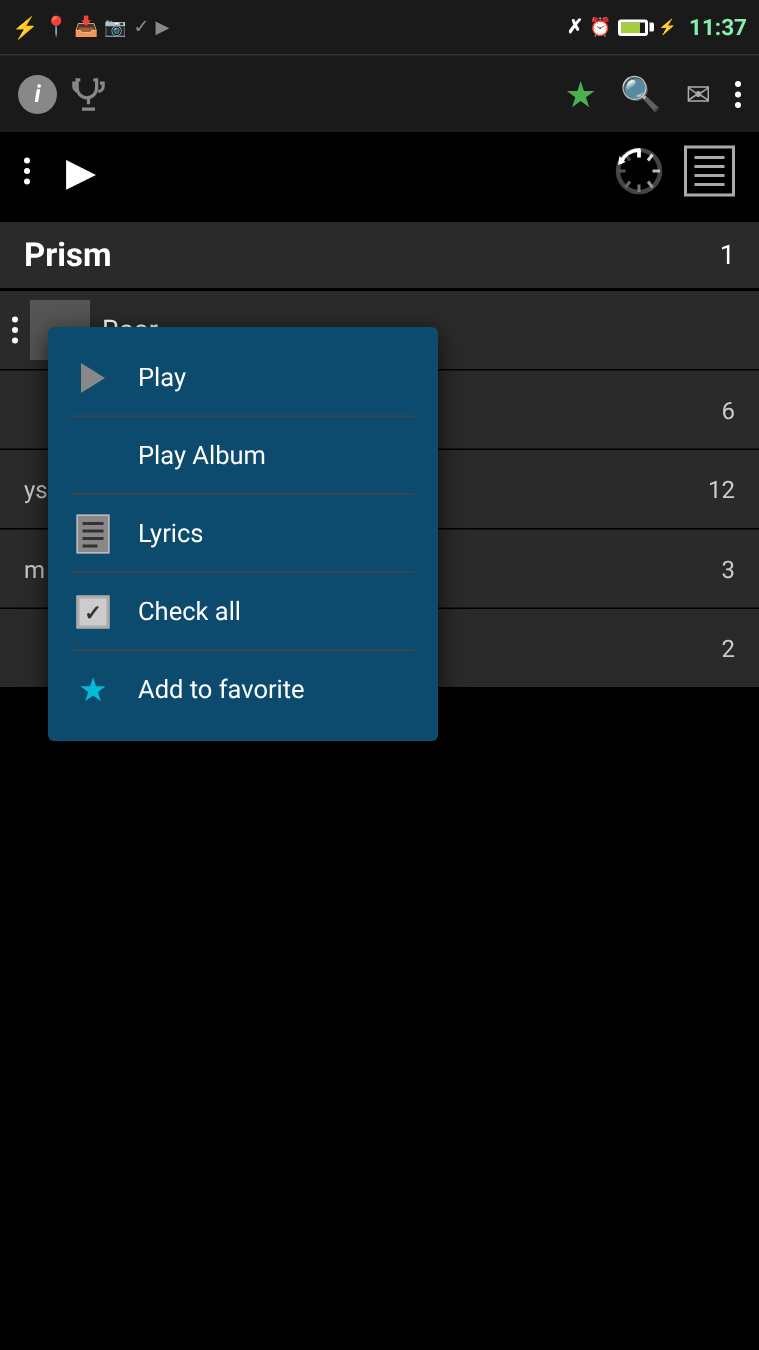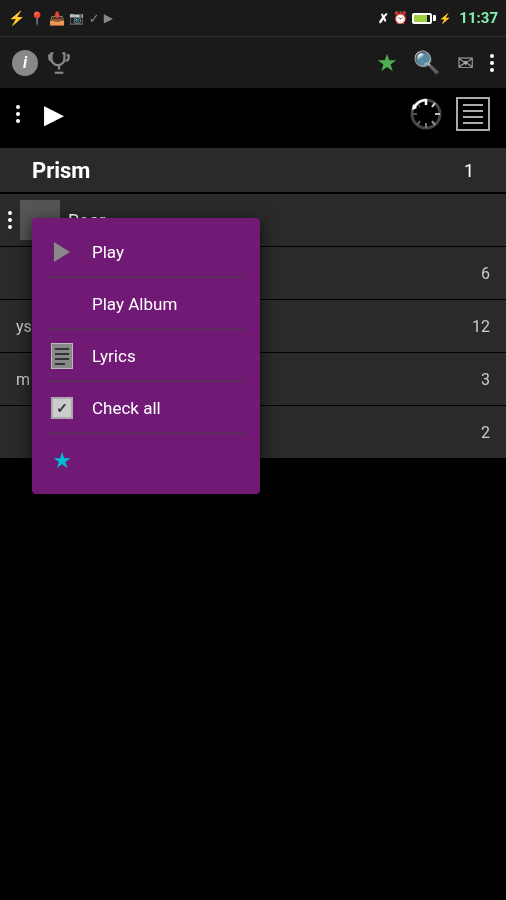--- a/index.html
+++ b/index.html
@@ -86,21 +86,21 @@
       padding-top: 8px;
     }
 
     
     .prism-row {
       background: #2a2a2a;
       height: 44px;
       display: flex;
       align-items: center;
       justify-content: space-between;
-      padding: 0 32px;
+      padding: 0 16px;
       margin-bottom: 2px;
     }
     .prism-title {
       color: #fff;
       font-size: 22px;
       font-weight: bold;
     }
     .prism-count {
       color: #fff;
       font-size: 18px;
@@ -142,22 +142,22 @@
     .list-row-text {
       color: #ccc;
       font-size: 16px;
     }
 
     
     #context-menu {
       position: absolute;
       top: 218px;
       left: 32px;
-      width: 228px;
-      background: #701a75;
+      width: 260px;
+      background: #0c4a6e;
       border-radius: 4px;
       box-shadow: 0 4px 16px rgba(0,0,0,0.7);
       z-index: 100;
       padding: 8px 0;
     }
     .menu-item {
       display: flex;
       align-items: center;
       padding: 12px 16px;
       gap: 16px;
@@ -416,14 +416,15 @@
         <span class="checkbox-check">✓</span>
       </div>
     </div>
     <span class="menu-item-label">Check all</span>
   </div>
 
   <div class="menu-item" style="border-bottom:none;">
     <div class="menu-item-icon">
       <span style="color:#00bcd4;font-size:22px;">★</span>
     </div>
+    <span class="menu-item-label">Add to favorite</span>
   </div>
 </div>
 
 </body></html>

